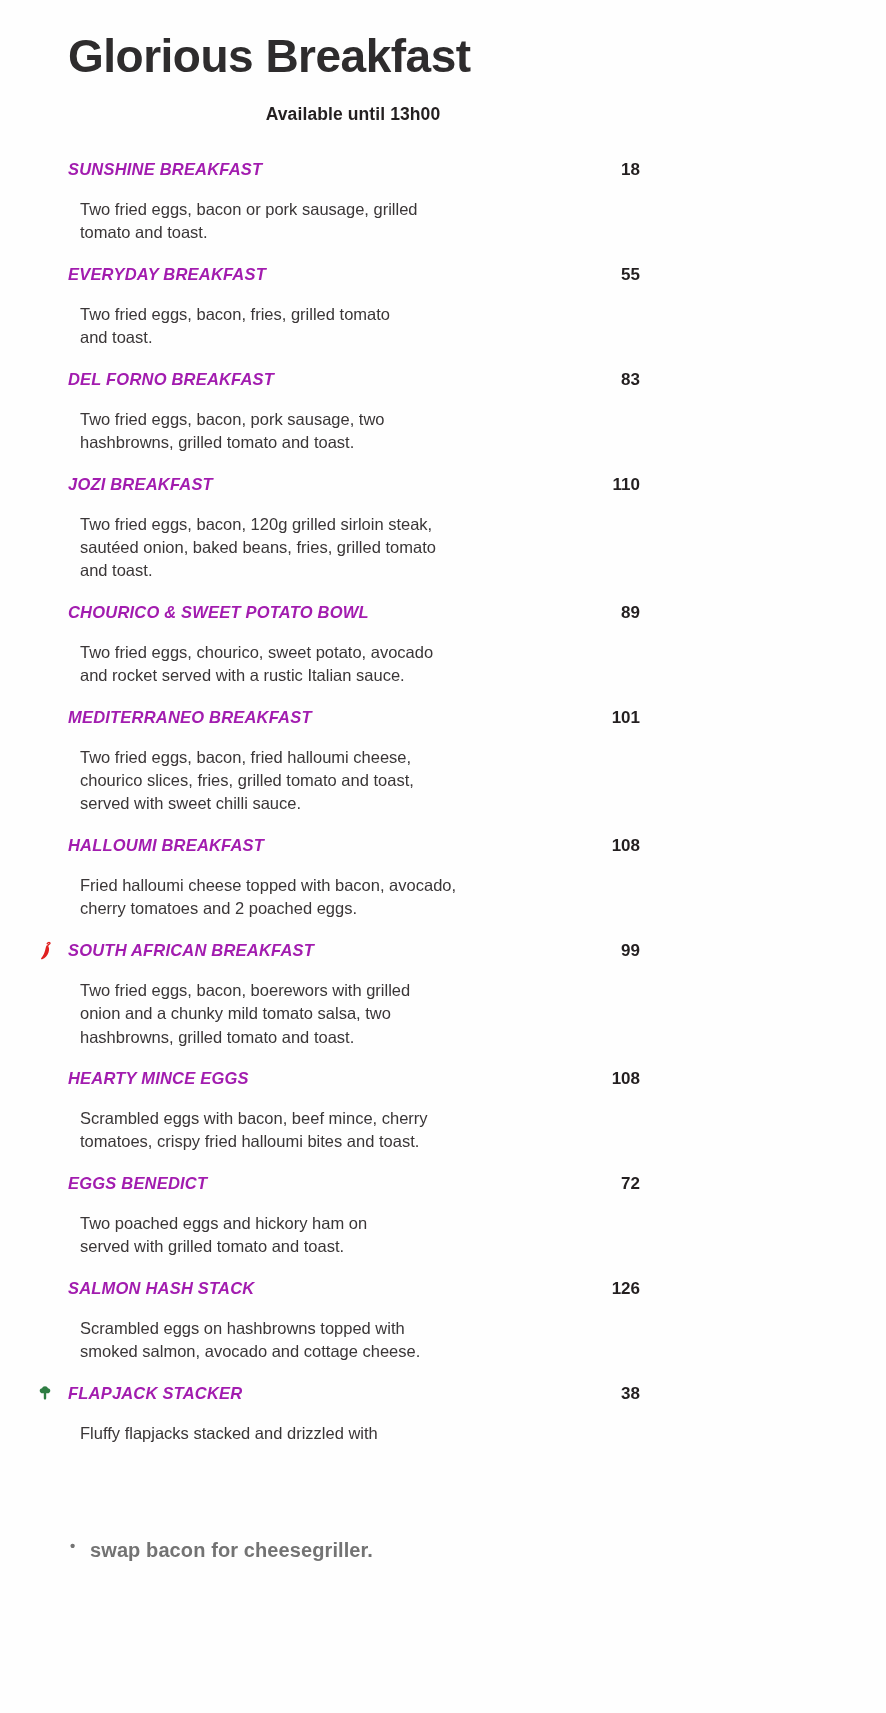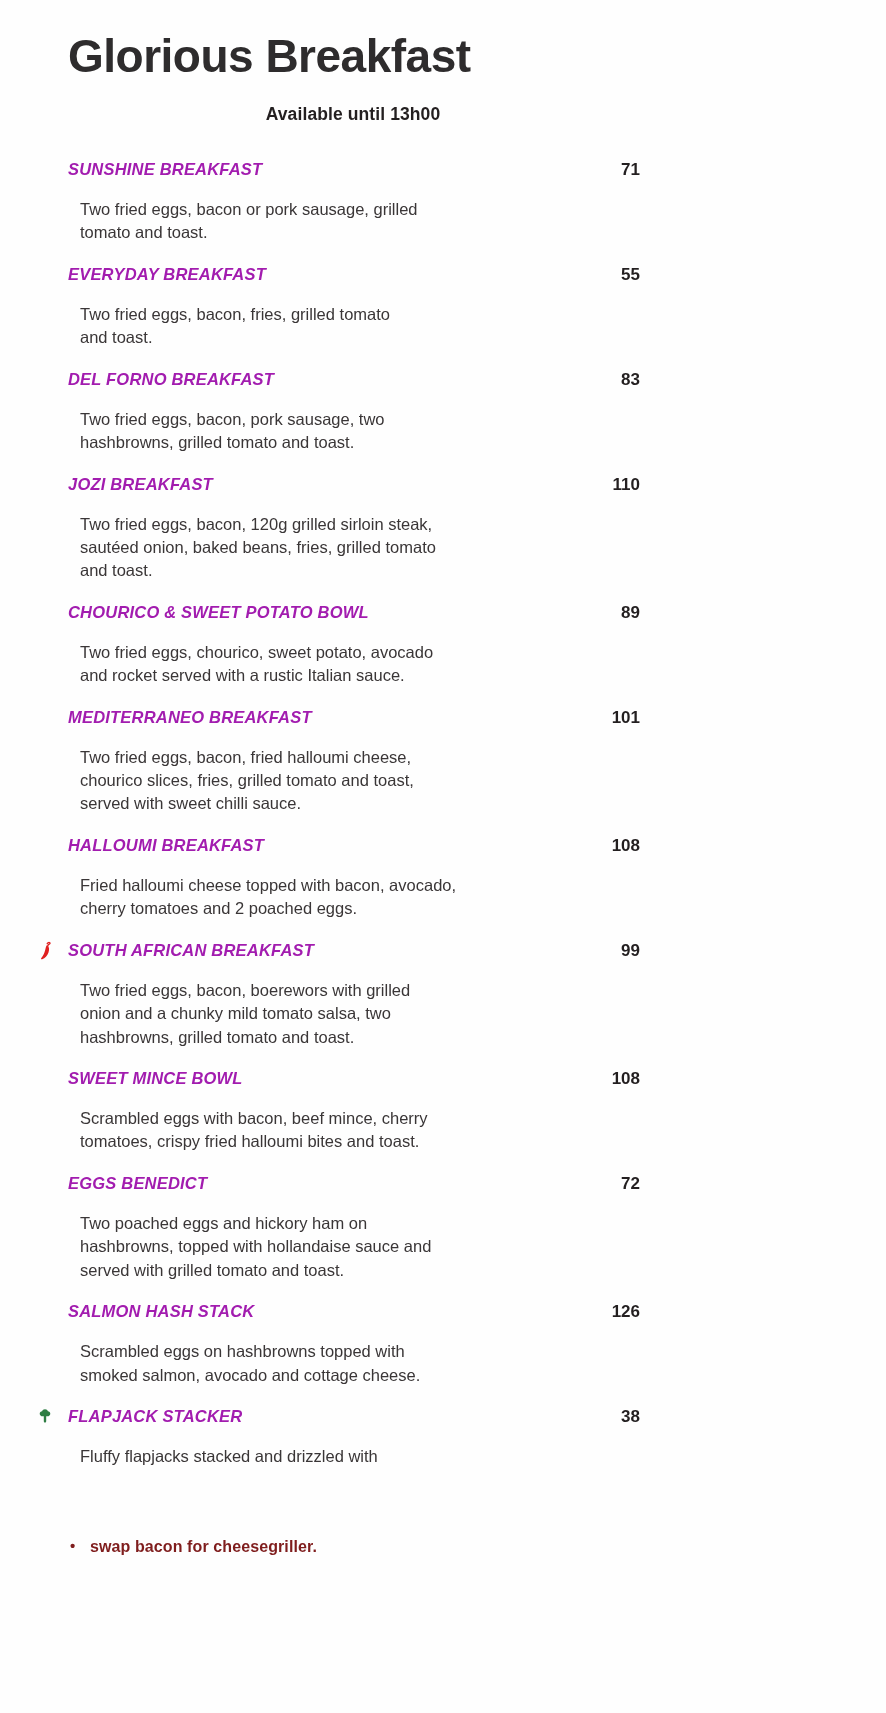--- a/index.html
+++ b/index.html
@@ -100,23 +100,23 @@
     line-height: 22px;
   }
   .tag-icon svg { display: block; }
   .footnotes {
     position: absolute;
     left: 68px;
     top: 1536px;
     width: 600px;
   }
   .footnote {
-    font-size: 16px;
-    font-weight: bold;
-    color: #7f1d1d;
+    font-size: 20px;
+    font-weight: bold;
+    color: #737373;
     line-height: 1.4;
     list-style: none;
     position: relative;
     padding-left: 22px;
     letter-spacing: 0.1px;
   }
   .footnote::before {
     content: "•";
     position: absolute;
     left: 2px;
@@ -131,21 +131,21 @@
 <div class="page">
 
   <div class="page-title">Glorious Breakfast</div>
 
   <div class="subtitle">Available until 13h00</div>
 
   <div class="menu-list" id="menu-list">
       <div class="menu-item">
         <div class="item-head">
           <span class="item-name">SUNSHINE BREAKFAST</span>
-          <span class="item-price">71</span>
+          <span class="item-price">18</span>
         </div>
         <div class="item-desc">
           <span class="line">Two fried eggs, bacon or pork sausage, grilled</span>
           <span class="line">tomato and toast.</span>
         </div>
       </div>
       <div class="menu-item">
         <div class="item-head">
           <span class="item-name">EVERYDAY BREAKFAST</span>
           <span class="item-price">55</span>
@@ -219,36 +219,35 @@
           <span class="item-price">99</span>
         </div>
         <div class="item-desc">
           <span class="line">Two fried eggs, bacon, boerewors with grilled</span>
           <span class="line">onion and a chunky mild tomato salsa, two</span>
           <span class="line">hashbrowns, grilled tomato and toast.</span>
         </div>
       </div>
       <div class="menu-item">
         <div class="item-head">
-          <span class="item-name">SWEET MINCE BOWL</span>
+          <span class="item-name">HEARTY MINCE EGGS</span>
           <span class="item-price">108</span>
         </div>
         <div class="item-desc">
           <span class="line">Scrambled eggs with bacon, beef mince, cherry</span>
           <span class="line">tomatoes, crispy fried halloumi bites and toast.</span>
         </div>
       </div>
       <div class="menu-item">
         <div class="item-head">
           <span class="item-name">EGGS BENEDICT</span>
           <span class="item-price">72</span>
         </div>
         <div class="item-desc">
           <span class="line">Two poached eggs and hickory ham on</span>
-          <span class="line">hashbrowns, topped with hollandaise sauce and</span>
           <span class="line">served with grilled tomato and toast.</span>
         </div>
       </div>
       <div class="menu-item">
         <div class="item-head">
           <span class="item-name">SALMON HASH STACK</span>
           <span class="item-price">126</span>
         </div>
         <div class="item-desc">
           <span class="line">Scrambled eggs on hashbrowns topped with</span>

